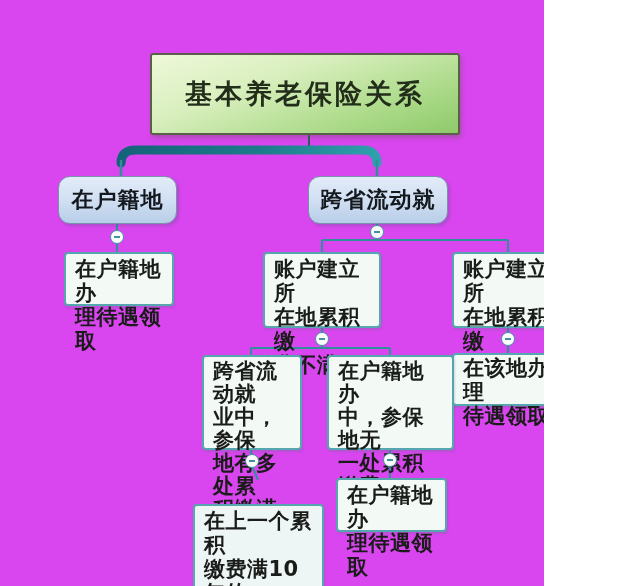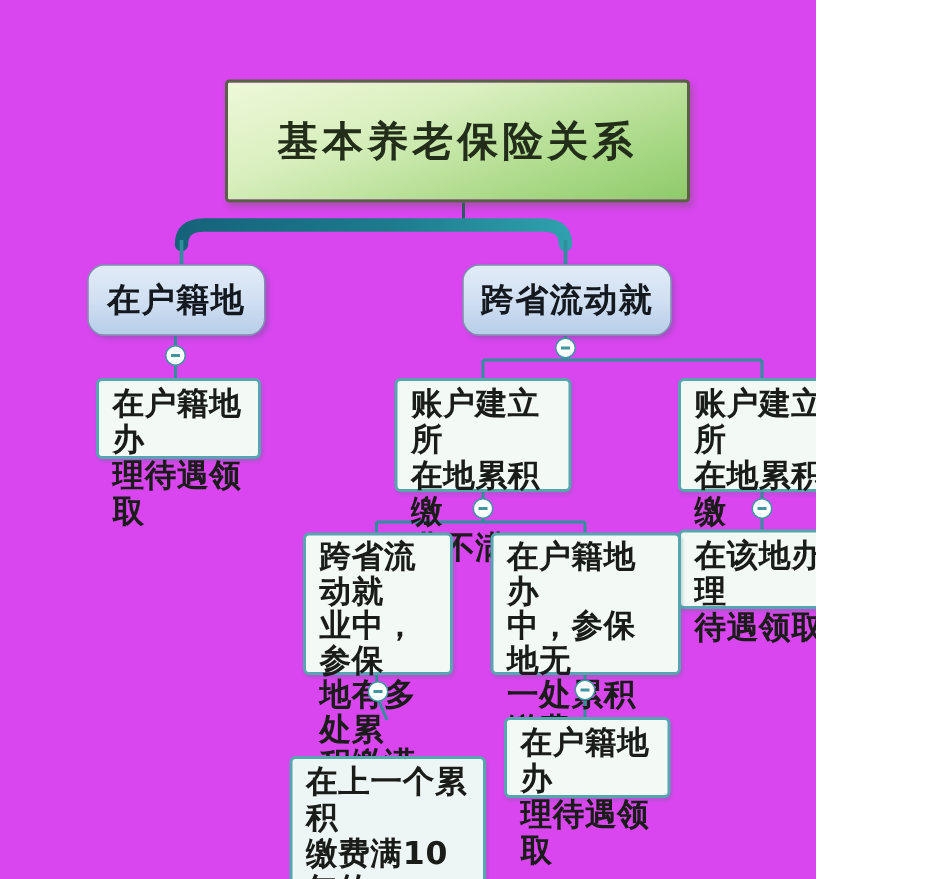--- a/index.html
+++ b/index.html
@@ -51,21 +51,21 @@
     font-size: 21px; font-weight: 600;
     line-height: 24px;
     padding: 3px 9px;
     letter-spacing: 0.5px;
     color: #191c18;
     box-shadow: 1px 2px 2px rgba(80,120,125,0.25);
   }
   .n-at-leaf    { left: 64px;  top: 252px; width: 110px; height: 54px; }
   .n-under10    { left: 263px; top: 252px; width: 118px; height: 76px; }
   .n-over10     { left: 452px; top: 252px; width: 111px; height: 76px; }
-  .n-over10-leaf{ left: 452px; top: 353px; width: 110px; height: 53px; }
+  .n-over10-leaf{ left: 452px; top: 353px; width: 110px; height: 53px; font-family: Liberation Mono, monospace; }
   .n-multi      { left: 202px; top: 355px; width: 100px; height: 95px; line-height: 23px; }
   .n-none       { left: 327px; top: 355px; width: 127px; height: 95px; line-height: 23px; }
   .n-multi-leaf { left: 193px; top: 480px; width: 131px; height: 96px; background:#eef6f5;margin-top:24px; }
   .n-none-leaf  { left: 336px; top: 478px; width: 111px; height: 54px; }
   .collapse {
     position: absolute;
     width: 14px; height: 14px;
     box-sizing: border-box;
     border-radius: 50%;
     background: #fdfefb;

